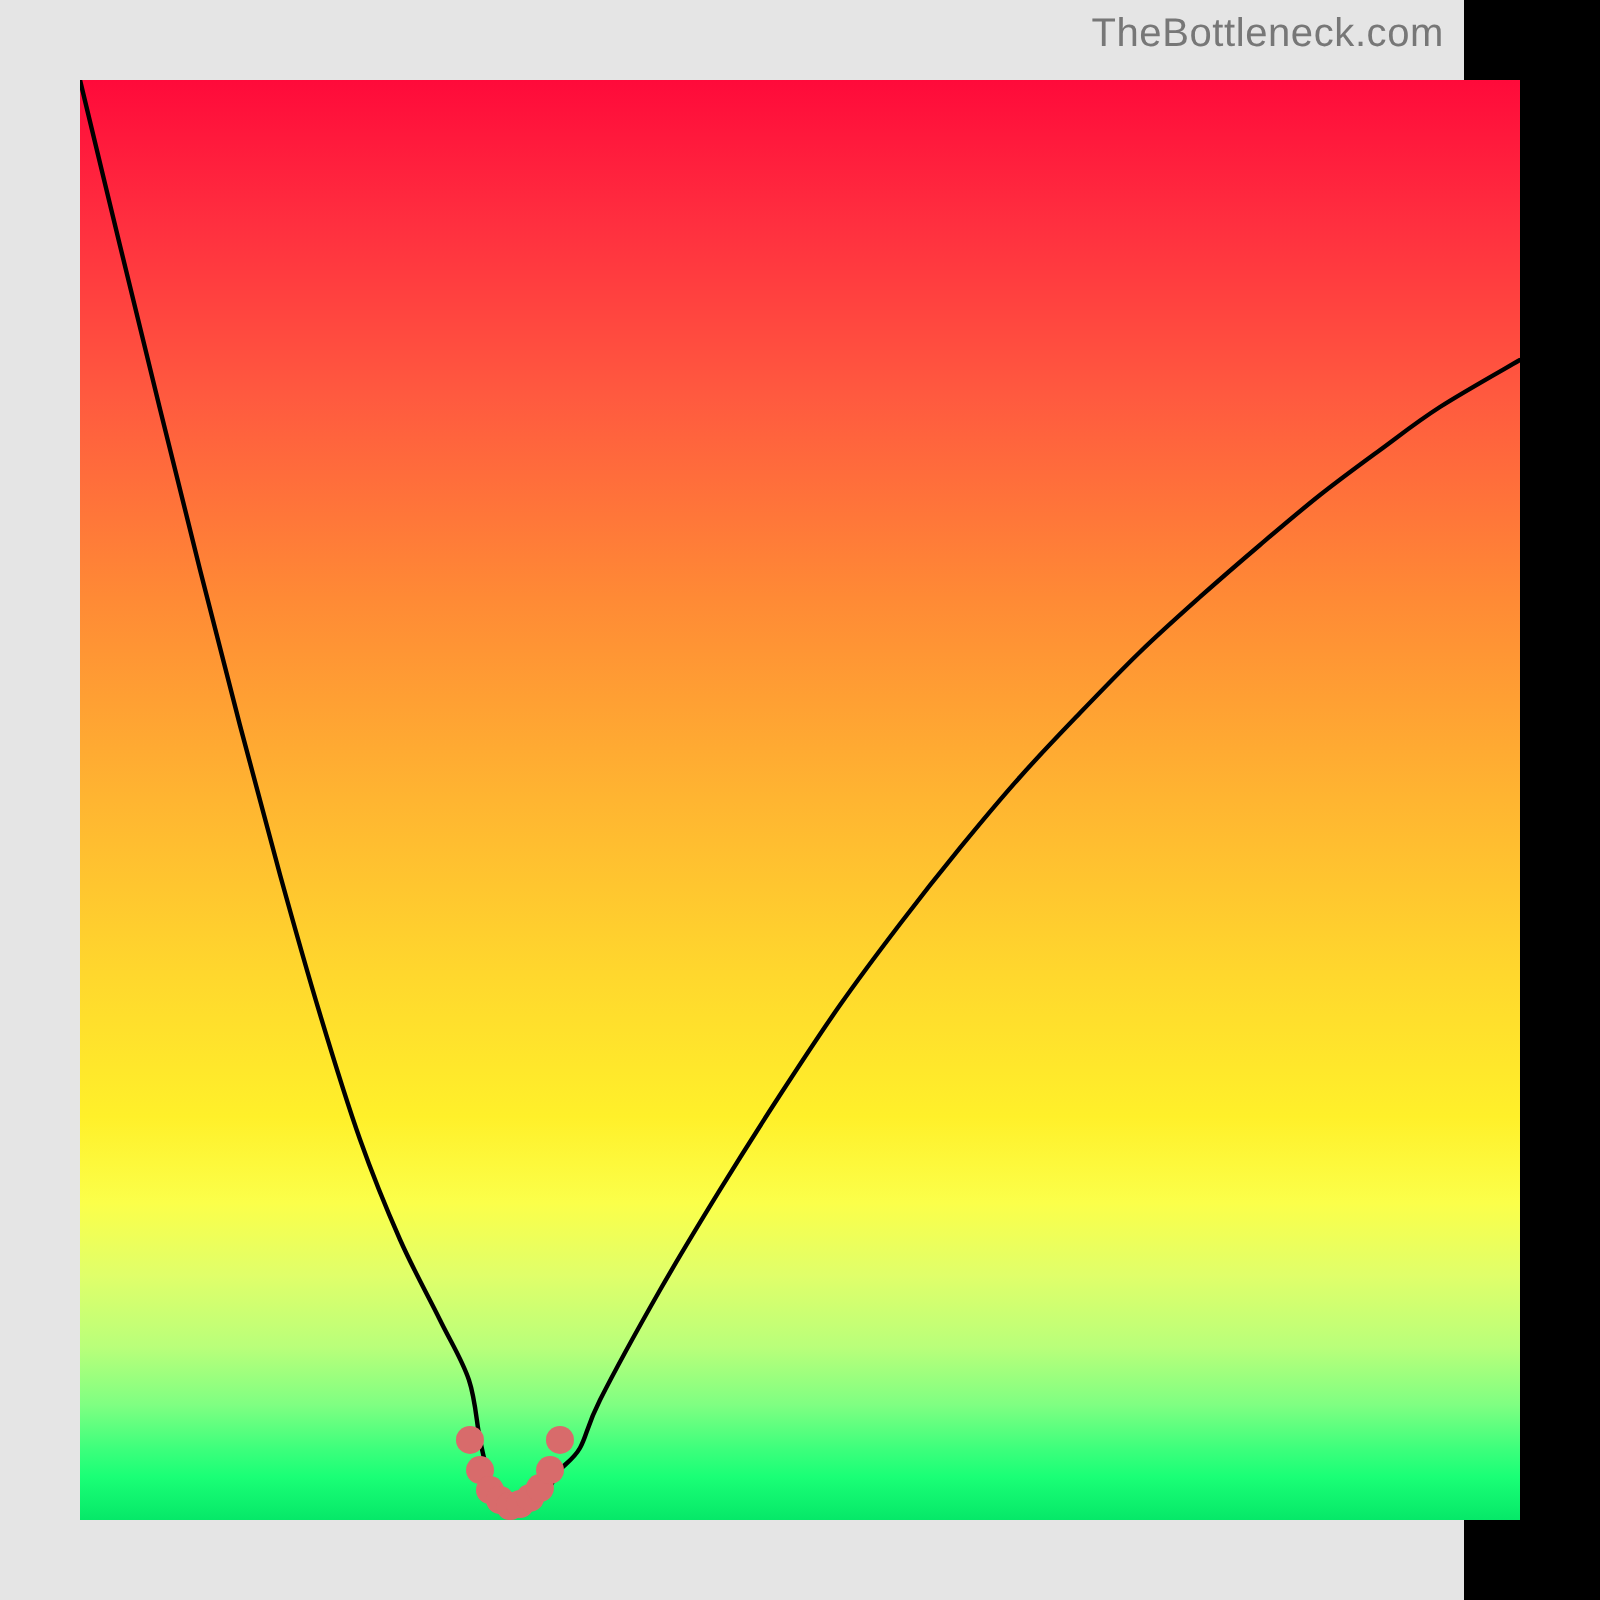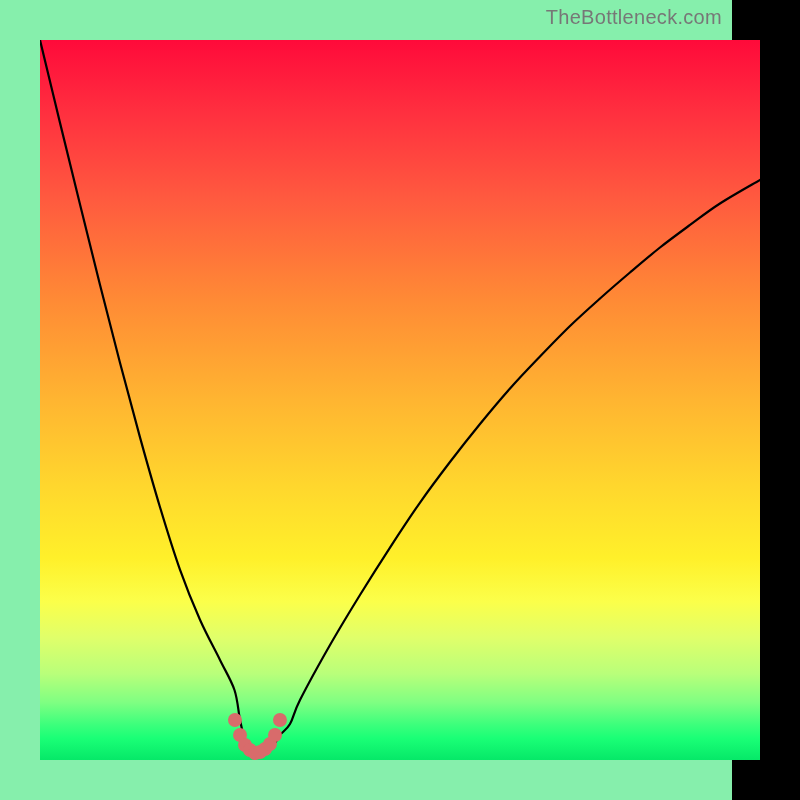--- a/index.html
+++ b/index.html
@@ -10,21 +10,21 @@
     overflow: hidden;
     background: #000;
     font-family: Arial, Helvetica, sans-serif;
   }
   .frame {
     position: absolute;
     left: 0;
     top: 0;
     width: 732px;
     height: 800px;
-    background: #86efac;
+    background: #e5e5e5;
   }
   .plot {
     position: absolute;
     left: 40px;
     top: 40px;
     width: 720px;
     height: 720px;
     background: linear-gradient(
       to bottom,
       #ff0a3a 0%,

